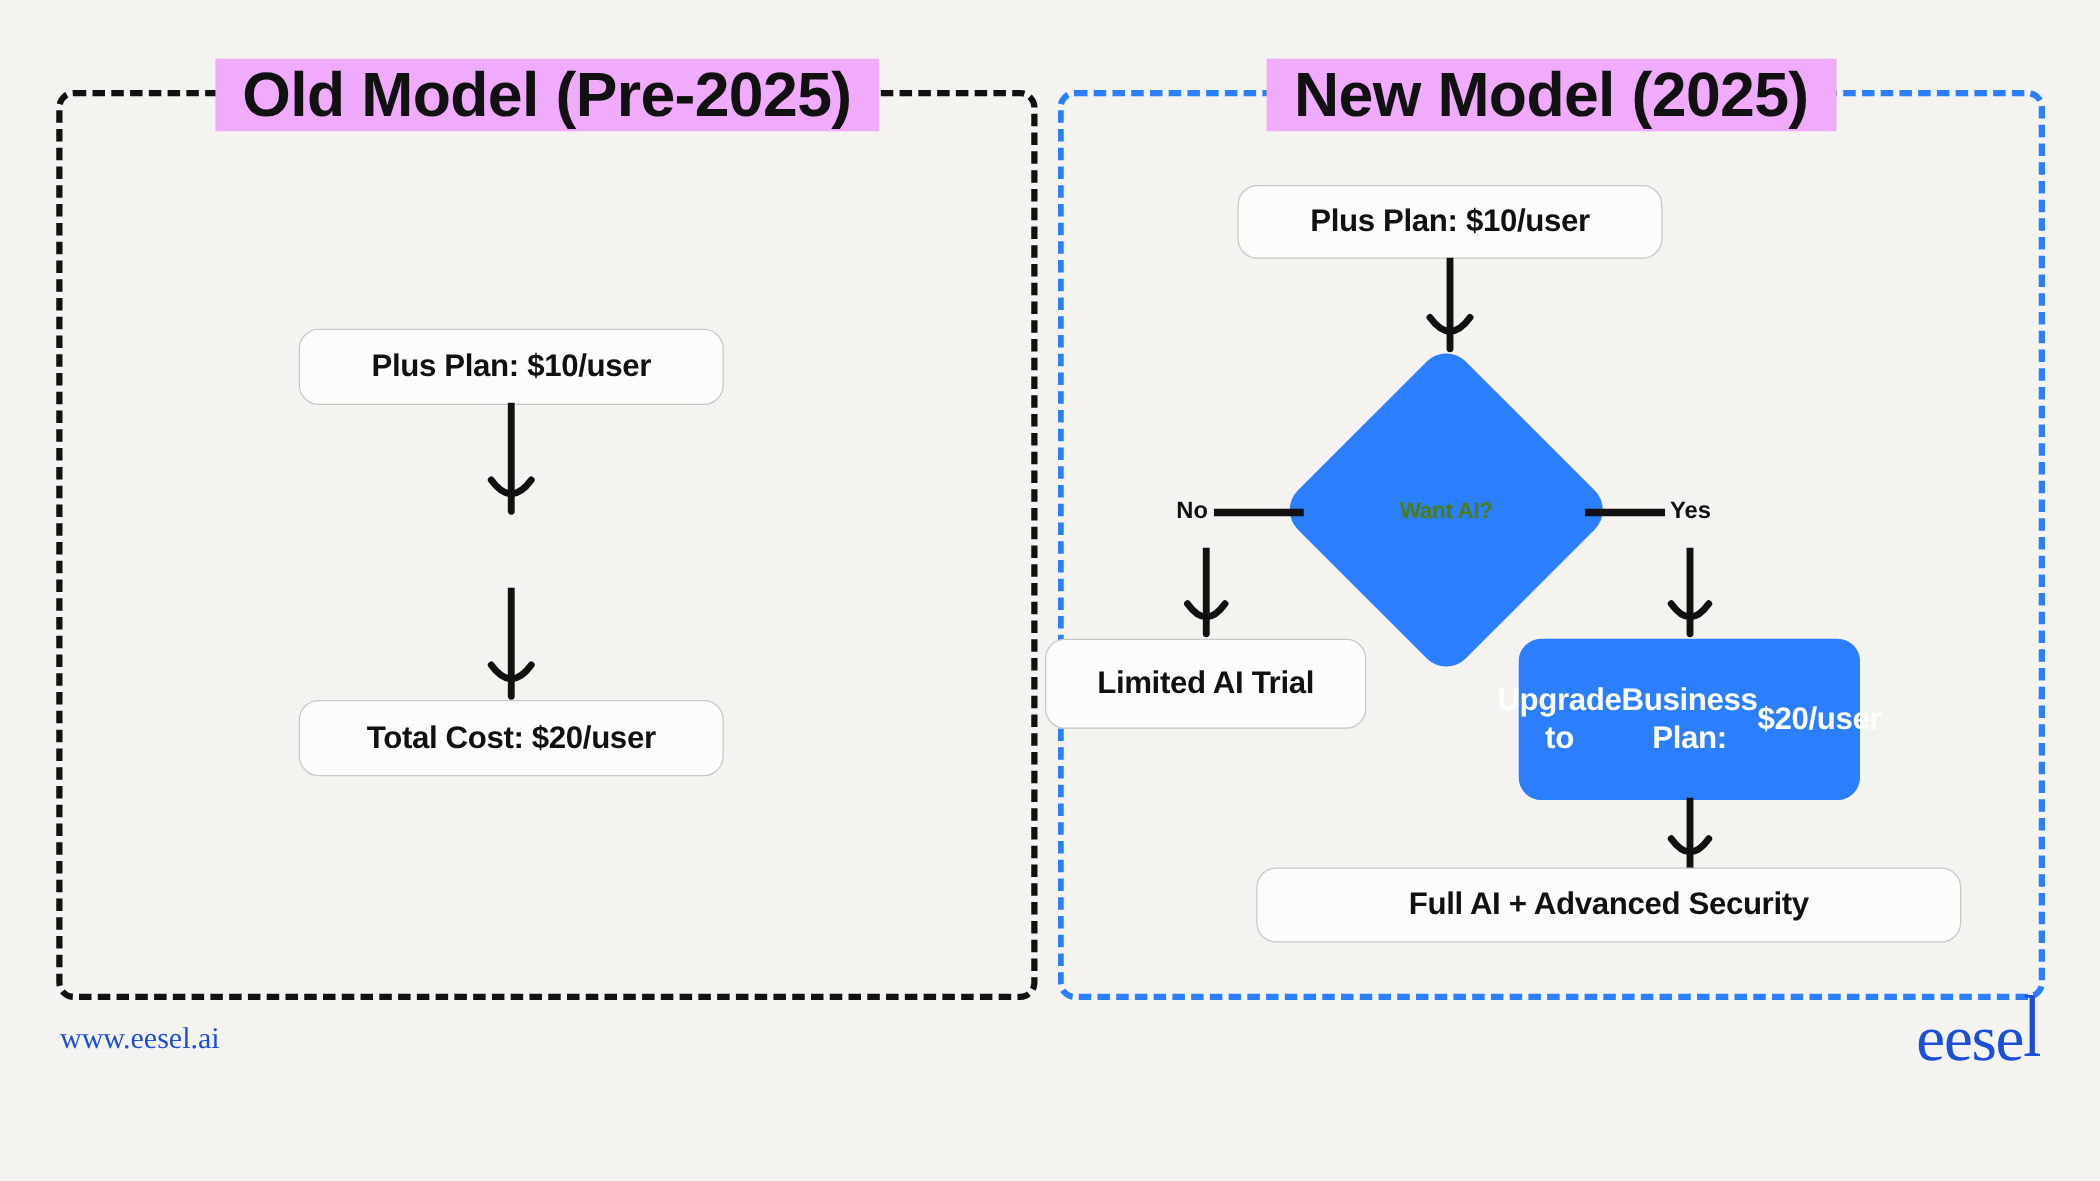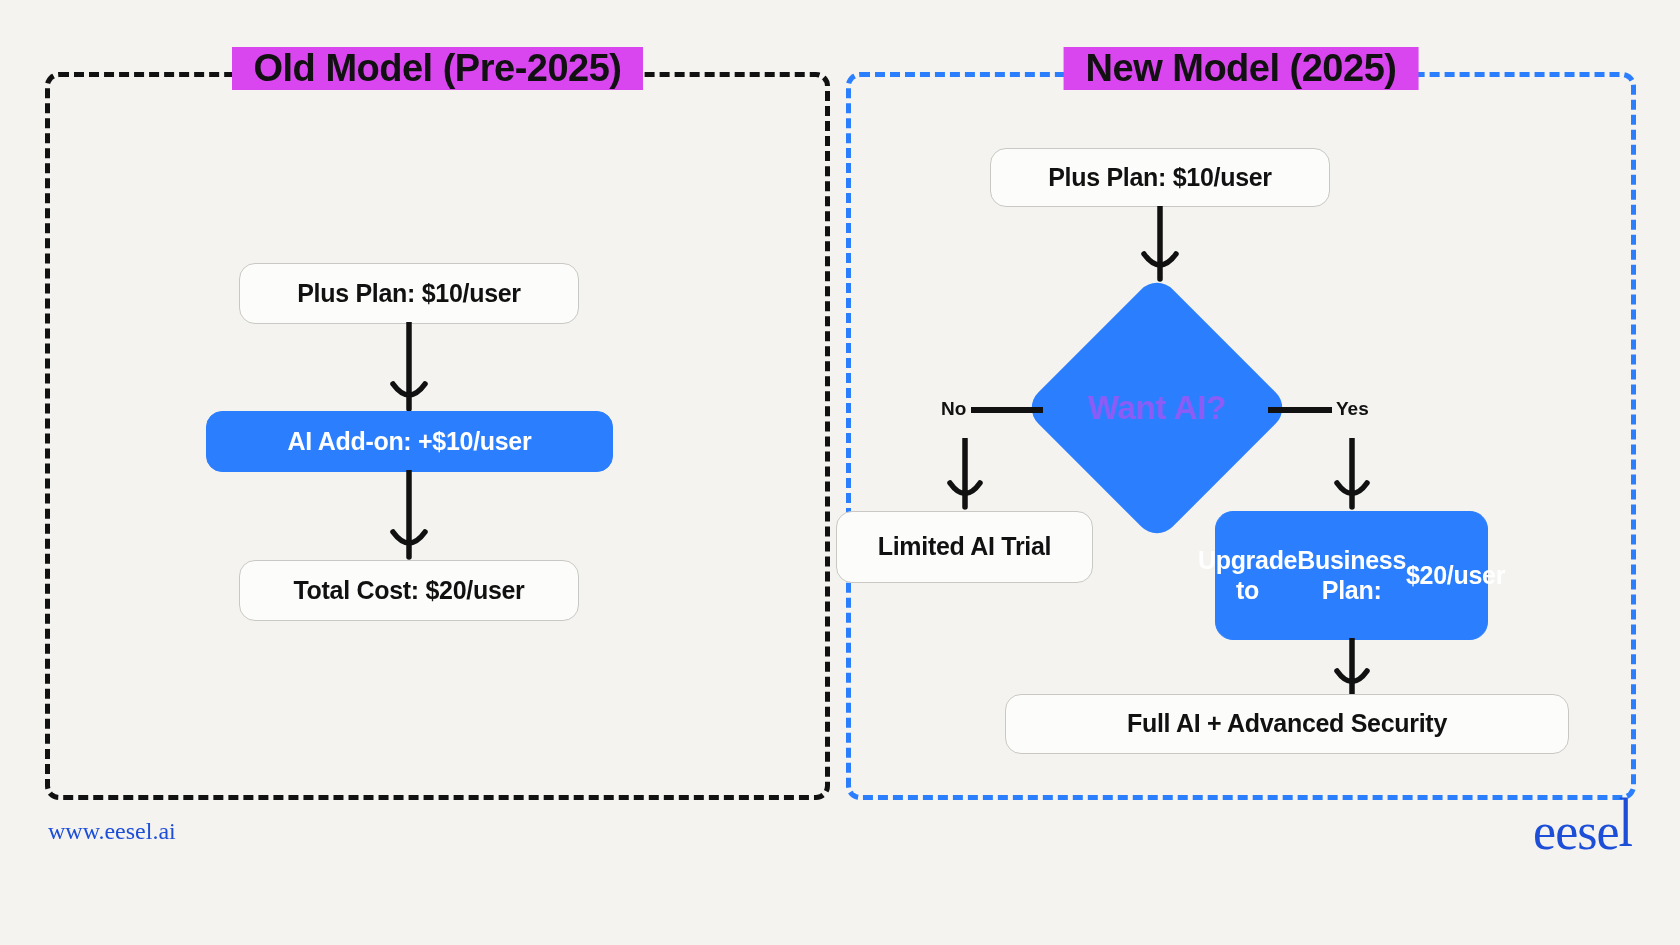--- a/index.html
+++ b/index.html
@@ -42,23 +42,23 @@
     width: 790px;
     height: 728px;
     border-color: #2b7fff;
   }
 
   .panel-title {
     position: absolute;
     top: -30px;
     left: 50%;
     transform: translateX(-50%);
-    background: #d946ef;
+    background: #f0abfc;
     padding: 0 22px;
-    font-size: 38px;
+    font-size: 50px;
     font-weight: bold;
     color: #111111;
     white-space: nowrap;
     letter-spacing: -0.5px;
   }
 
   
   .node {
     position: absolute;
     box-sizing: border-box;
@@ -108,22 +108,22 @@
     background: #2b7fff;
     border-radius: 22px;
     transform: rotate(45deg);
   }
   #diamond-label {
     position: absolute;
     inset: 0;
     display: flex;
     align-items: center;
     justify-content: center;
-    color: #8b5cf6;
-    font-size: 33px;
+    color: #4d7c0f;
+    font-size: 18px;
     font-weight: bold;
     letter-spacing: -0.3px;
   }
 
   
   .conn { position: absolute; }
 
   
   .edge-label {
     position: absolute;
@@ -171,23 +171,20 @@
   <div class="node white" id="old-plus">
     <span>Plus Plan: $10/user</span>
   </div>
 
   <svg class="conn" style="left:379px; top:322px;" width="60" height="92">
     <line x1="30" y1="0" x2="30" y2="72" stroke="#111111" stroke-width="5.5" stroke-linecap="butt"></line>
     <path d="M 14 62 Q 30 84 46 62" fill="none" stroke="#111111" stroke-width="5.5" stroke-linecap="round"></path>
     <path d="M 30 72 L 30 87" stroke="#111111" stroke-width="5.5" stroke-linecap="round"></path>
   </svg>
 
-  <div class="node blue" id="old-addon">
-    <span>AI Add-on: +$10/user</span>
-  </div>
 
   <svg class="conn" style="left:379px; top:470px;" width="60" height="92">
     <line x1="30" y1="0" x2="30" y2="72" stroke="#111111" stroke-width="5.5" stroke-linecap="butt"></line>
     <path d="M 14 62 Q 30 84 46 62" fill="none" stroke="#111111" stroke-width="5.5" stroke-linecap="round"></path>
     <path d="M 30 72 L 30 87" stroke="#111111" stroke-width="5.5" stroke-linecap="round"></path>
   </svg>
 
   <div class="node white" id="old-total">
     <span>Total Cost: $20/user</span>
   </div>

